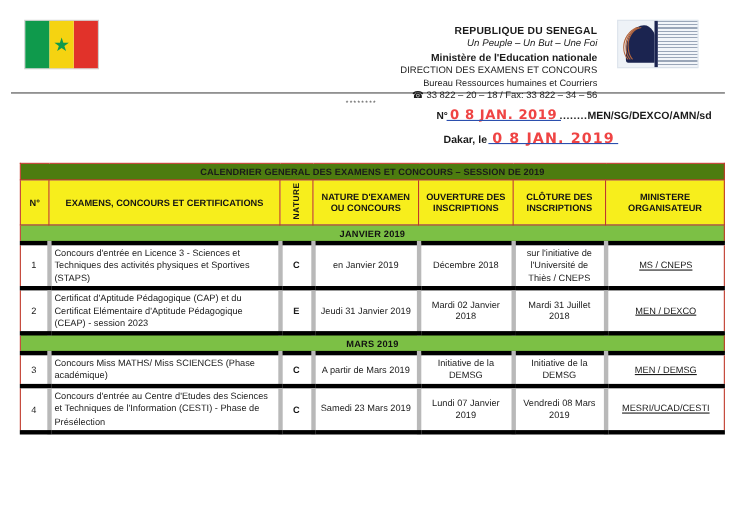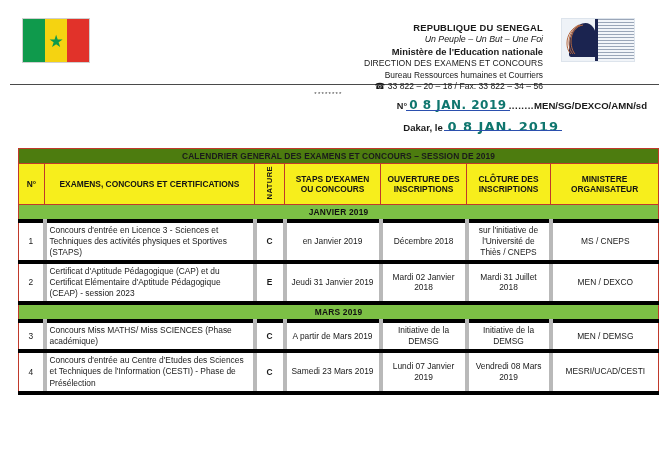--- a/index.html
+++ b/index.html
@@ -111,21 +111,21 @@
     display: inline-block;
     position: relative;
   }
   .ref-no { font-size: 9.2px; font-weight: bold; }
   .ref-dots {
     letter-spacing: .5px;
     font-weight: bold;
     color: #222;
   }
   .stamp {
-    color: #0f766e;
+    color: #ef4444;
     font-weight: bold;
     font-size: 12px;
     letter-spacing: .5px;
     font-family: "DejaVu Sans", sans-serif;
     position: relative;
     padding: 0 2px;
   }
   .stamp::after {
     content: "";
     position: absolute;
@@ -212,21 +212,21 @@
   tr.data-row td.edge-r { border-right: 1px solid #c0392b; }
   .c-no { text-align: center; font-size: 9px; }
   .c-exam {
     text-align: left;
     font-size: 8.2px;
     line-height: 1.32;
     padding: 4px 5px;
   }
   .c-nature { text-align: center; font-weight: bold; font-size: 9px; }
   .c-mid { text-align: center; font-size: 8.2px; line-height: 1.3; }
-  .c-min { text-align: center; font-size: 8.2px; line-height: 1.3; }
+  .c-min { text-align: center; font-size: 8.2px; line-height: 1.3; text-decoration: underline; }
 
   
   col.w-no      { width: 26px; }
   col.w-exam    { width: 210px; }
   col.w-nature  { width: 30px; }
   col.w-dates   { width: 96px; }
   col.w-ouv     { width: 86px; }
   col.w-clo     { width: 84px; }
   col.w-min     { width: 108px; }
 </style>
@@ -289,21 +289,21 @@
         <col class="w-min">
     </colgroup>
     <tbody>
       <tr class="title-row">
         <td colspan="7">CALENDRIER GENERAL DES EXAMENS ET CONCOURS – SESSION DE 2019</td>
       </tr>
       <tr class="head-row">
         <th>N°</th>
         <th>EXAMENS, CONCOURS ET CERTIFICATIONS</th>
         <th class="vertical"><span class="vert-text">NATURE</span></th>
-        <th><span>STAPS D'EXAMEN</span><br><span>OU CONCOURS</span></th>
+        <th><span>NATURE D'EXAMEN</span><br><span>OU CONCOURS</span></th>
         <th><span>OUVERTURE DES</span><br><span>INSCRIPTIONS</span></th>
         <th><span>CLÔTURE DES</span><br><span>INSCRIPTIONS</span></th>
         <th><span>MINISTERE</span><br><span>ORGANISATEUR</span></th>
       </tr>
 
       <tr class="month-row">
         <td colspan="7">JANVIER 2019</td>
       </tr>
       <tr class="data-row">
         <td class="c-no edge-l">1</td>

